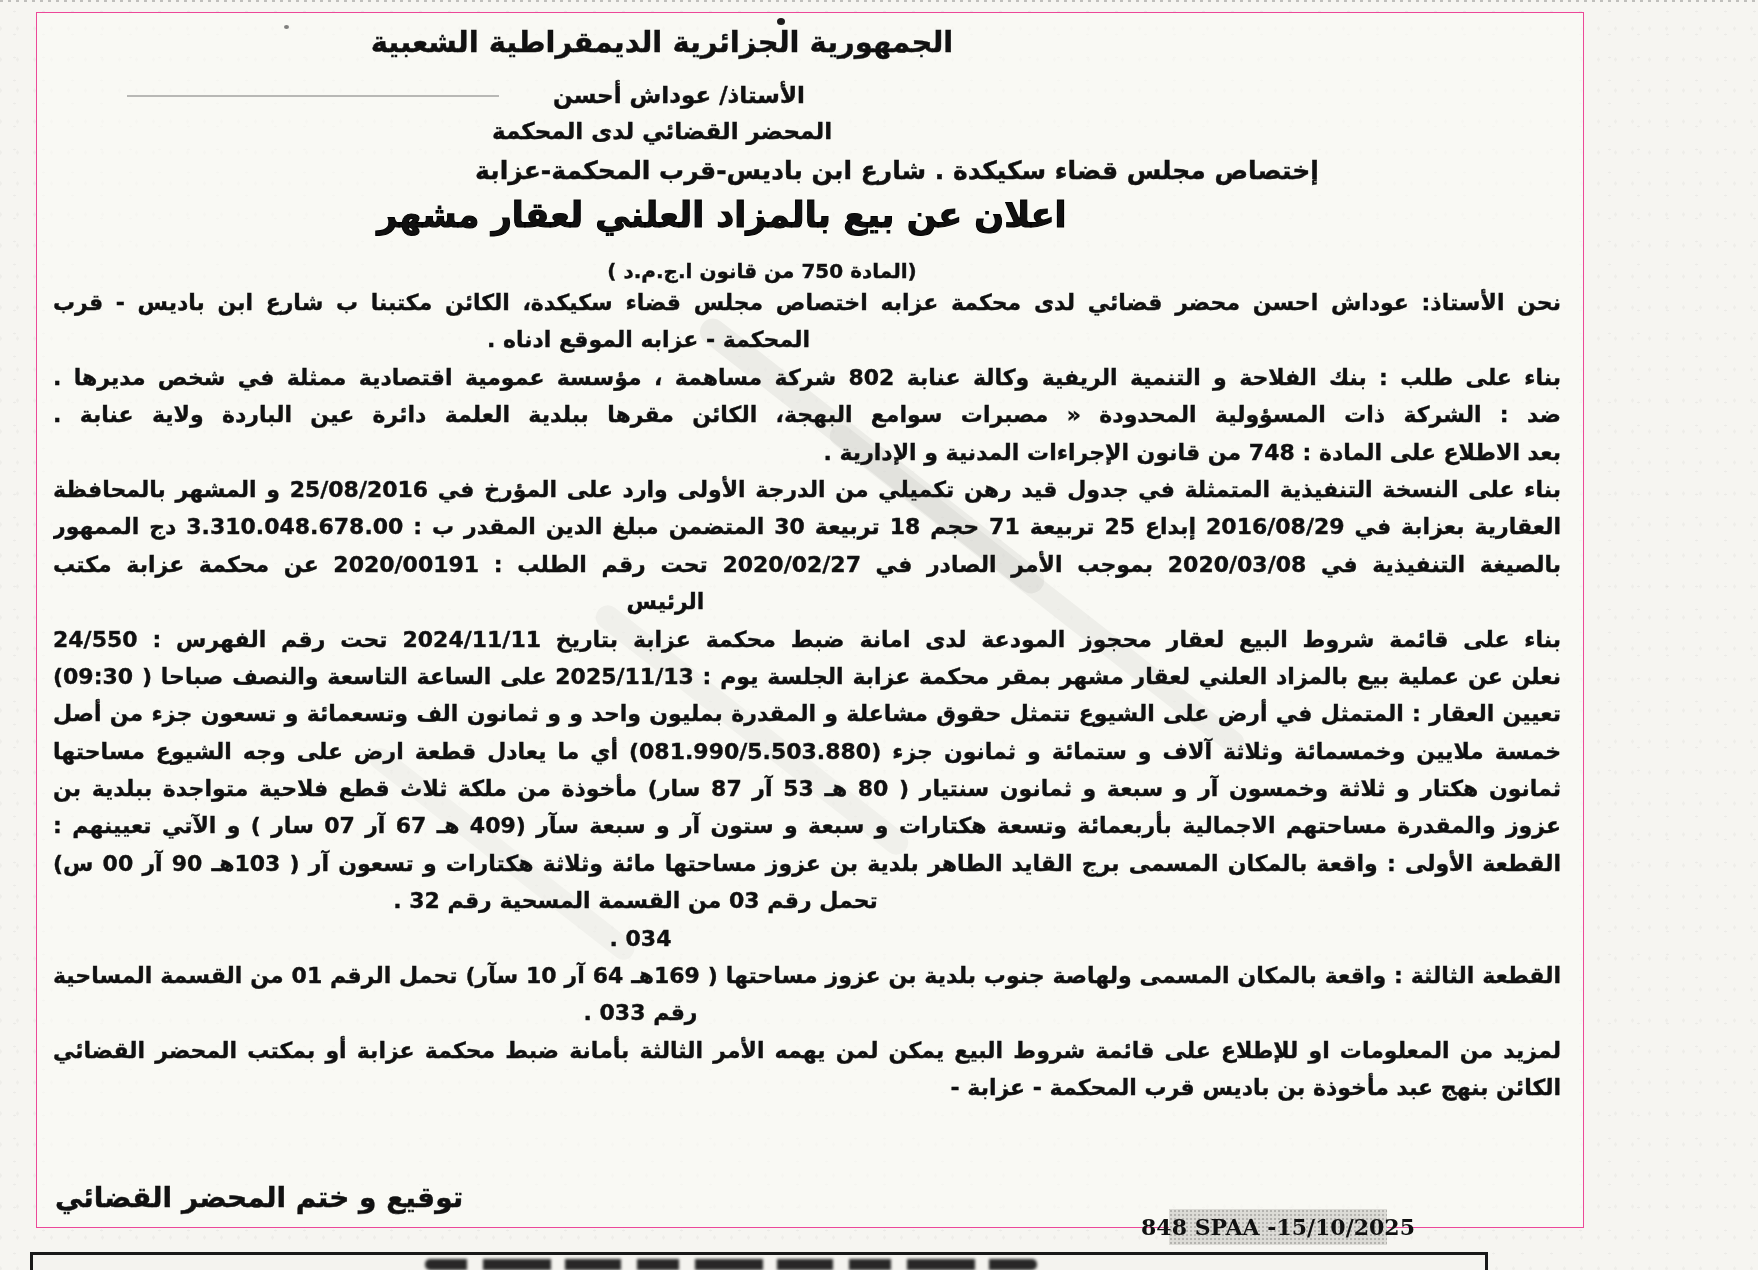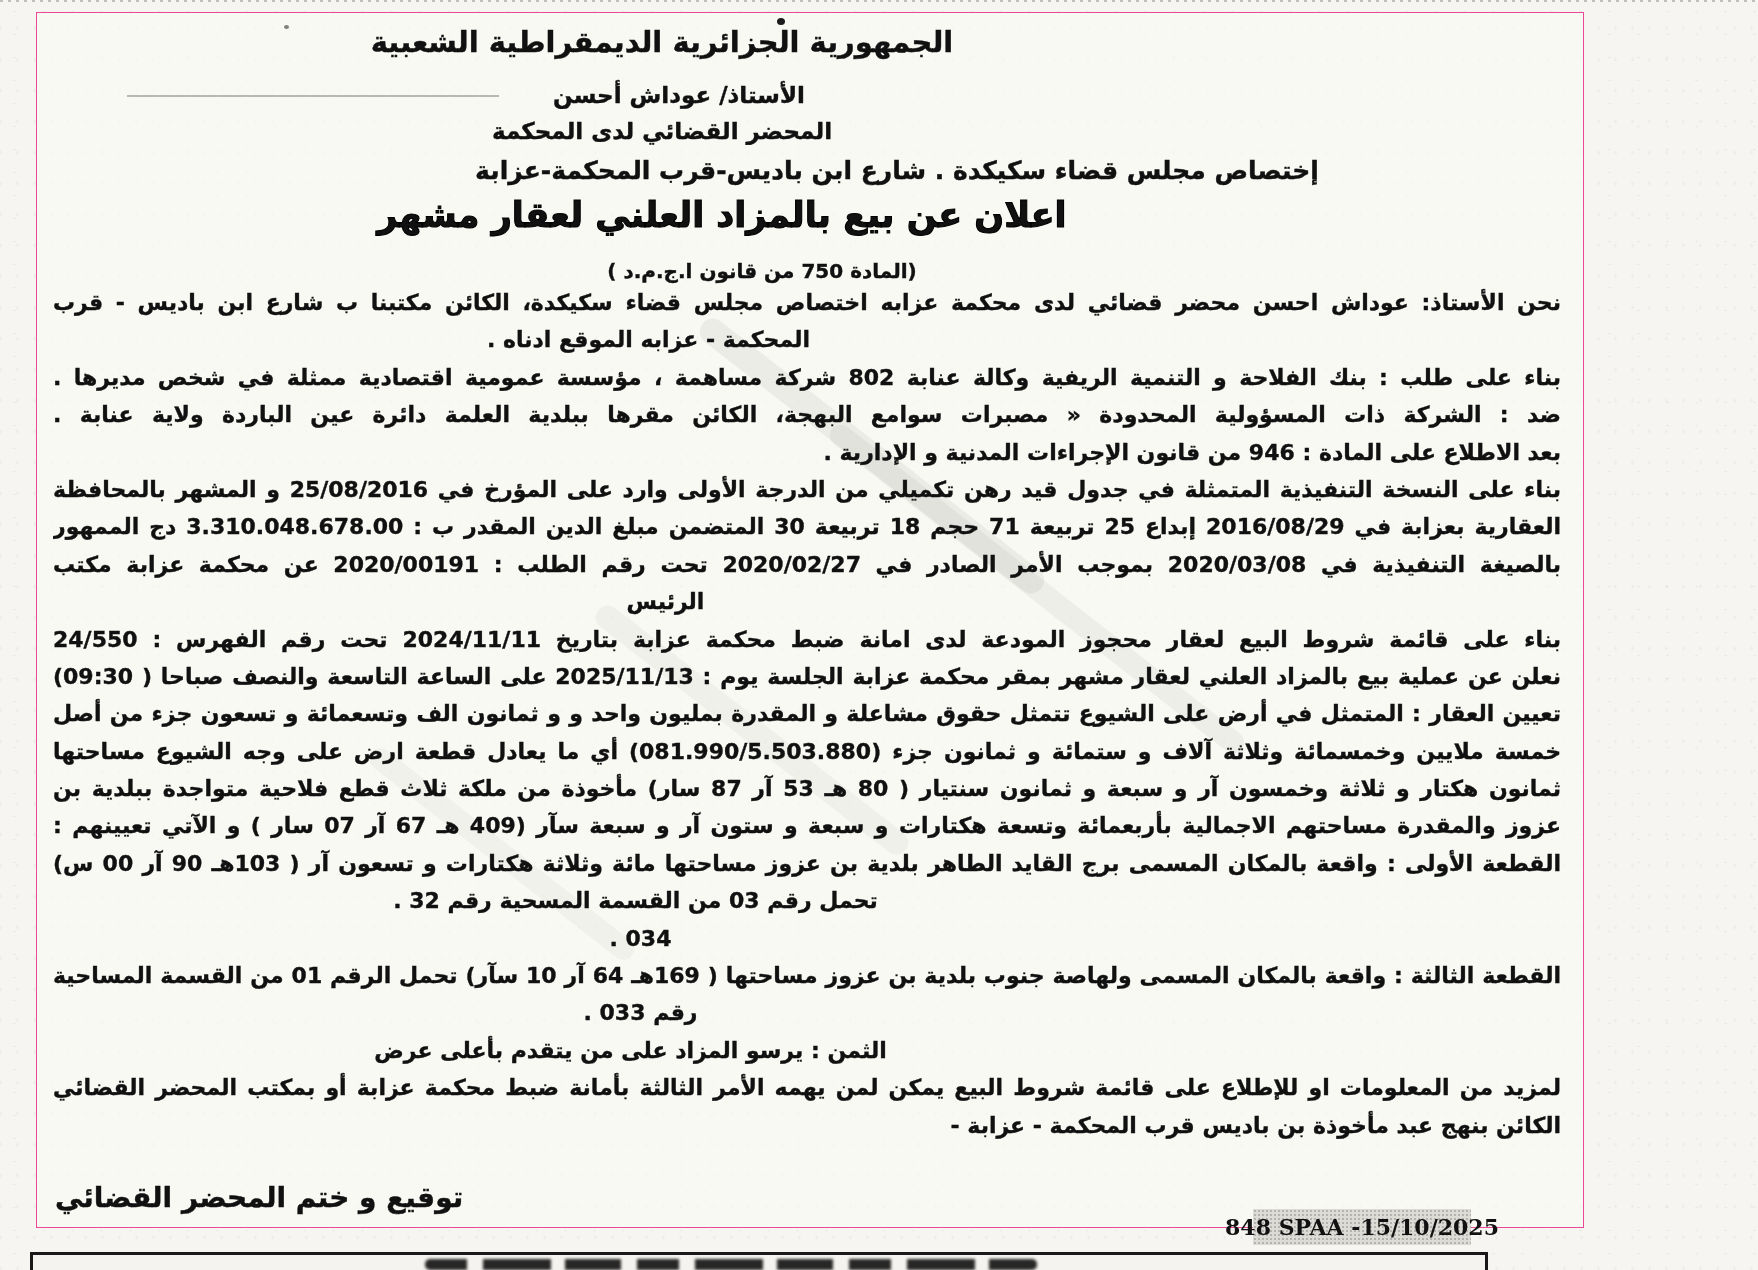--- a/index.html
+++ b/index.html
@@ -37,21 +37,21 @@
     -webkit-text-stroke:.35px #111;
   }
   .bl{height:37.4px;overflow:hidden;}
   .j{text-align:justify;text-align-last:justify;}
   .n{text-align:right;}
   .sh{text-align:center;white-space:nowrap;}
   .sig{position:absolute;left:18px;top:1168px;direction:rtl;font-size:28px;
     font-weight:bold;-webkit-text-stroke:.4px #111;}
   
   .pubref{
-    position:absolute;left:1216px;top:1196px;width:218px;height:36px;
+    position:absolute;left:1132px;top:1196px;width:218px;height:36px;
     background-color:#dcdbd6;
     background-image:radial-gradient(rgba(0,0,0,0.18) 1px, transparent 1.1px);
     background-size:4px 4px;
     display:flex;align-items:center;justify-content:center;
     font-family:"DejaVu Serif", serif;font-weight:bold;font-size:22px;
     direction:ltr;white-space:nowrap;z-index:3;
   }
   
   .frame2{position:absolute;left:30px;top:1252px;width:1452px;height:80px;
     border:3px solid #191919;background:#f4f3ef;}
@@ -90,37 +90,36 @@
   <div class="hline h-title">المحضر القضائي لدى المحكمة</div>
   <div class="hline h-juris">إختصاص مجلس قضاء سكيكدة . شارع ابن باديس-قرب المحكمة-عزابة</div>
   <div class="hline h-main">اعلان عن بيع بالمزاد العلني لعقار مشهر</div>
   <div class="hline h-law">(المادة 750 من قانون ا.ج.م.د )</div>
 
   <div class="doc-body">
     <div class="bl j">نحن الأستاذ: عوداش احسن محضر قضائي لدى محكمة عزابه اختصاص مجلس قضاء سكيكدة، الكائن مكتبنا ب شارع ابن باديس - قرب</div>
     <div class="bl sh" style="margin-right:317px">المحكمة - عزابه الموقع ادناه .</div>
     <div class="bl j">بناء على طلب : بنك الفلاحة و التنمية الريفية وكالة عنابة 802 شركة مساهمة ، مؤسسة عمومية اقتصادية ممثلة في شخص مديرها .</div>
     <div class="bl j">ضد : الشركة ذات المسؤولية المحدودة « مصبرات سوامع البهجة، الكائن مقرها ببلدية العلمة دائرة عين الباردة ولاية عنابة .</div>
-    <div class="bl n">بعد الاطلاع على المادة : 946 من قانون الإجراءات المدنية و الإدارية .</div>
+    <div class="bl n">بعد الاطلاع على المادة : 748 من قانون الإجراءات المدنية و الإدارية .</div>
     <div class="bl j">بناء على النسخة التنفيذية المتمثلة في جدول قيد رهن تكميلي من الدرجة الأولى وارد على المؤرخ في 25/08/2016 و المشهر بالمحافظة</div>
     <div class="bl j">العقارية بعزابة في 2016/08/29 إبداع 25 تربيعة 71 حجم 18 تربيعة 30 المتضمن مبلغ الدين المقدر ب : 3.310.048.678.00 دج الممهور</div>
     <div class="bl j">بالصيغة التنفيذية في 2020/03/08 بموجب الأمر الصادر في 2020/02/27 تحت رقم الطلب : 2020/00191 عن محكمة عزابة مكتب</div>
     <div class="bl sh" style="margin-right:283px">الرئيس</div>
     <div class="bl j">بناء على قائمة شروط البيع لعقار محجوز المودعة لدى امانة ضبط محكمة عزابة بتاريخ 2024/11/11 تحت رقم الفهرس : 24/550</div>
     <div class="bl j">نعلن عن عملية بيع بالمزاد العلني لعقار مشهر بمقر محكمة عزابة الجلسة يوم : 2025/11/13 على الساعة التاسعة والنصف صباحا ( 09:30)</div>
     <div class="bl j">تعيين العقار : المتمثل في أرض على الشيوع تتمثل حقوق مشاعلة و المقدرة بمليون واحد و و ثمانون الف وتسعمائة و تسعون جزء من أصل</div>
     <div class="bl j">خمسة ملايين وخمسمائة وثلاثة آلاف و ستمائة و ثمانون جزء (081.990/5.503.880) أي ما يعادل قطعة ارض على وجه الشيوع مساحتها</div>
     <div class="bl j">ثمانون هكتار و ثلاثة وخمسون آر و سبعة و ثمانون سنتيار ( 80 هـ 53 آر 87 سار) مأخوذة من ملكة ثلاث قطع فلاحية متواجدة ببلدية بن</div>
     <div class="bl j">عزوز والمقدرة مساحتهم الاجمالية بأربعمائة وتسعة هكتارات و سبعة و ستون آر و سبعة سآر (409 هـ 67 آر 07 سار ) و الآتي تعيينهم :</div>
     <div class="bl j">القطعة الأولى : واقعة بالمكان المسمى برج القايد الطاهر بلدية بن عزوز مساحتها مائة وثلاثة هكتارات و تسعون آر ( 103هـ 90 آر 00 س)</div>
     <div class="bl sh" style="margin-right:343px">تحمل رقم 03 من القسمة المسحية رقم 32 .</div>
     <div class="bl sh" style="margin-right:333px">034 .</div>
     <div class="bl j">القطعة الثالثة : واقعة بالمكان المسمى ولهاصة جنوب بلدية بن عزوز مساحتها ( 169هـ 64 آر 10 سآر) تحمل الرقم 01 من القسمة المساحية</div>
     <div class="bl sh" style="margin-right:333px">رقم 033 .</div>
-    <div class="bl sh" style="margin-right:353px">الثمن : يرسو المزاد على من يتقدم بأعلى عرض</div>
     <div class="bl j">لمزيد من المعلومات او للإطلاع على قائمة شروط البيع يمكن لمن يهمه الأمر الثالثة بأمانة ضبط محكمة عزابة أو بمكتب المحضر القضائي</div>
     <div class="bl n">الكائن بنهج عبد مأخوذة بن باديس قرب المحكمة - عزابة -</div>
   </div>
 
   <div class="sig">توقيع و ختم المحضر القضائي</div>
 
   <div class="pubref">848 SPAA -15/10/2025</div>
 </div>
 
 <div class="frame2">

